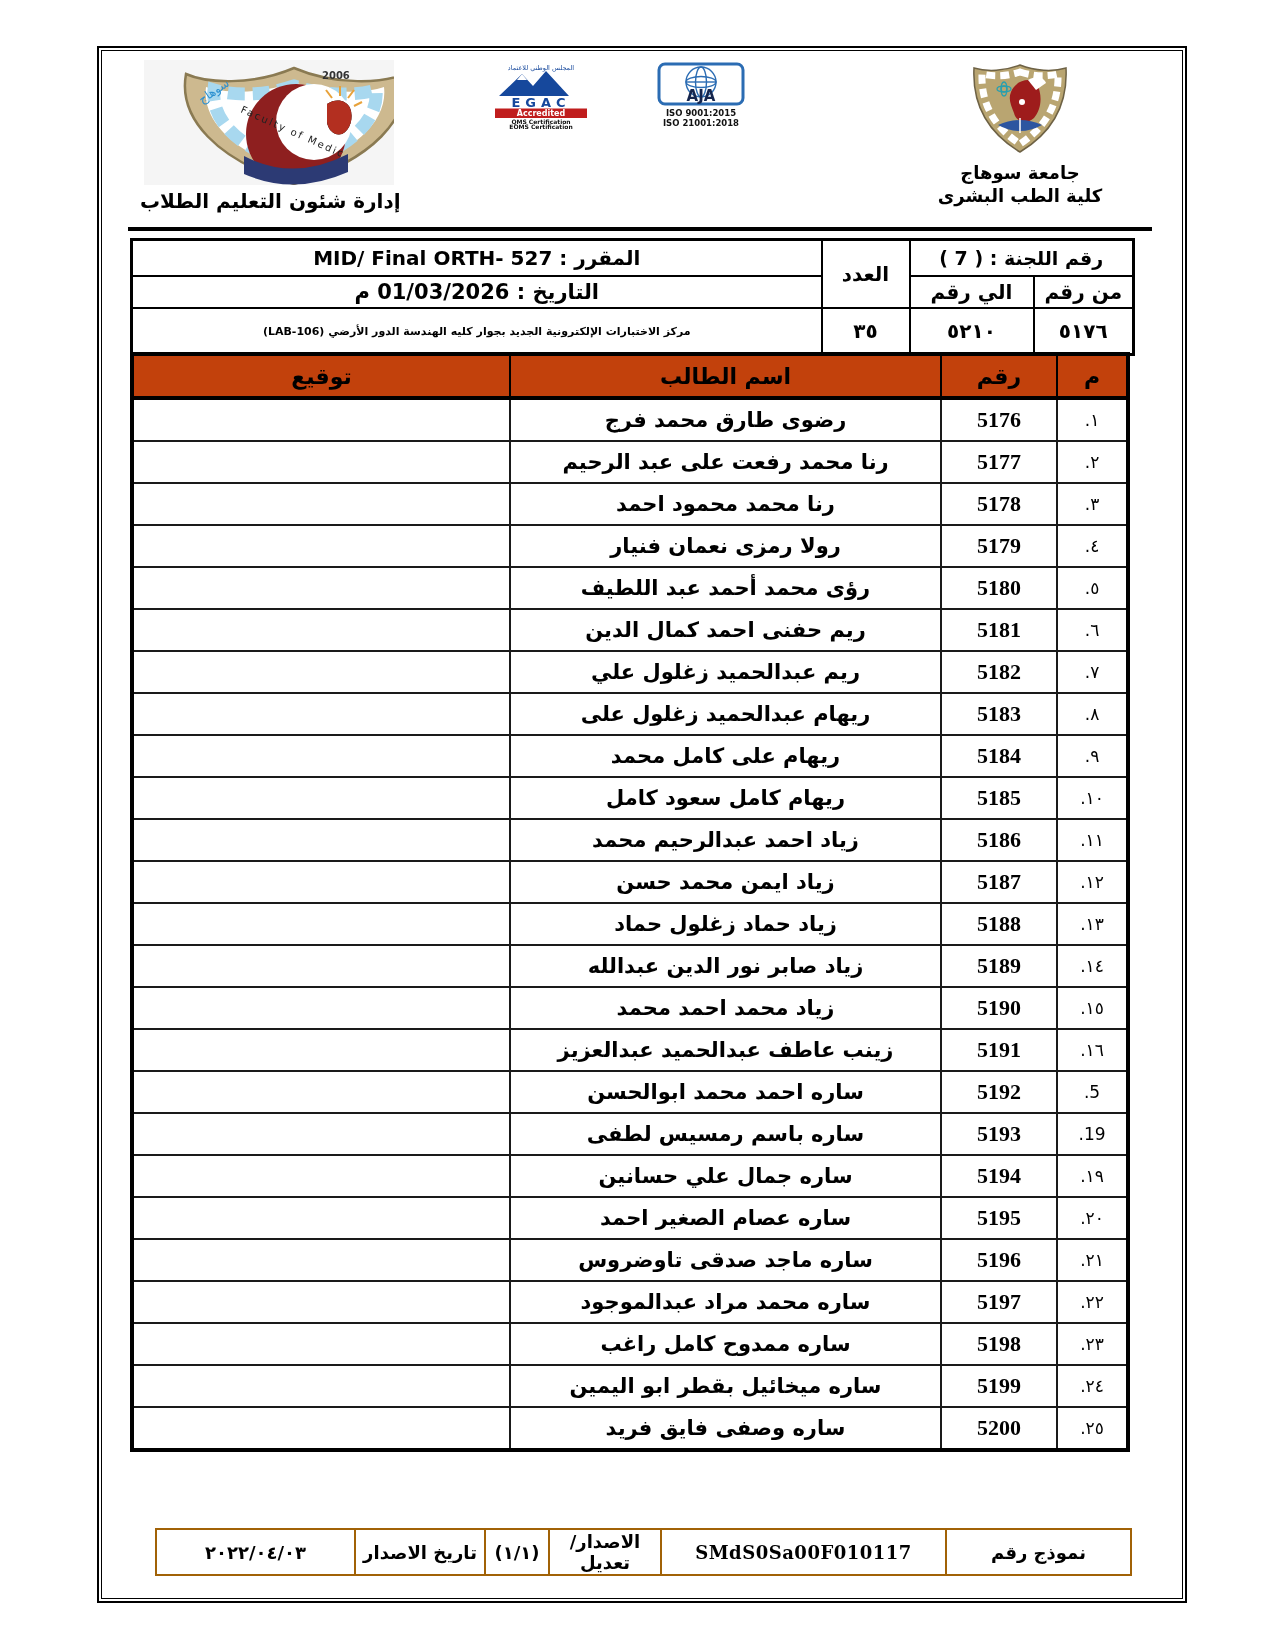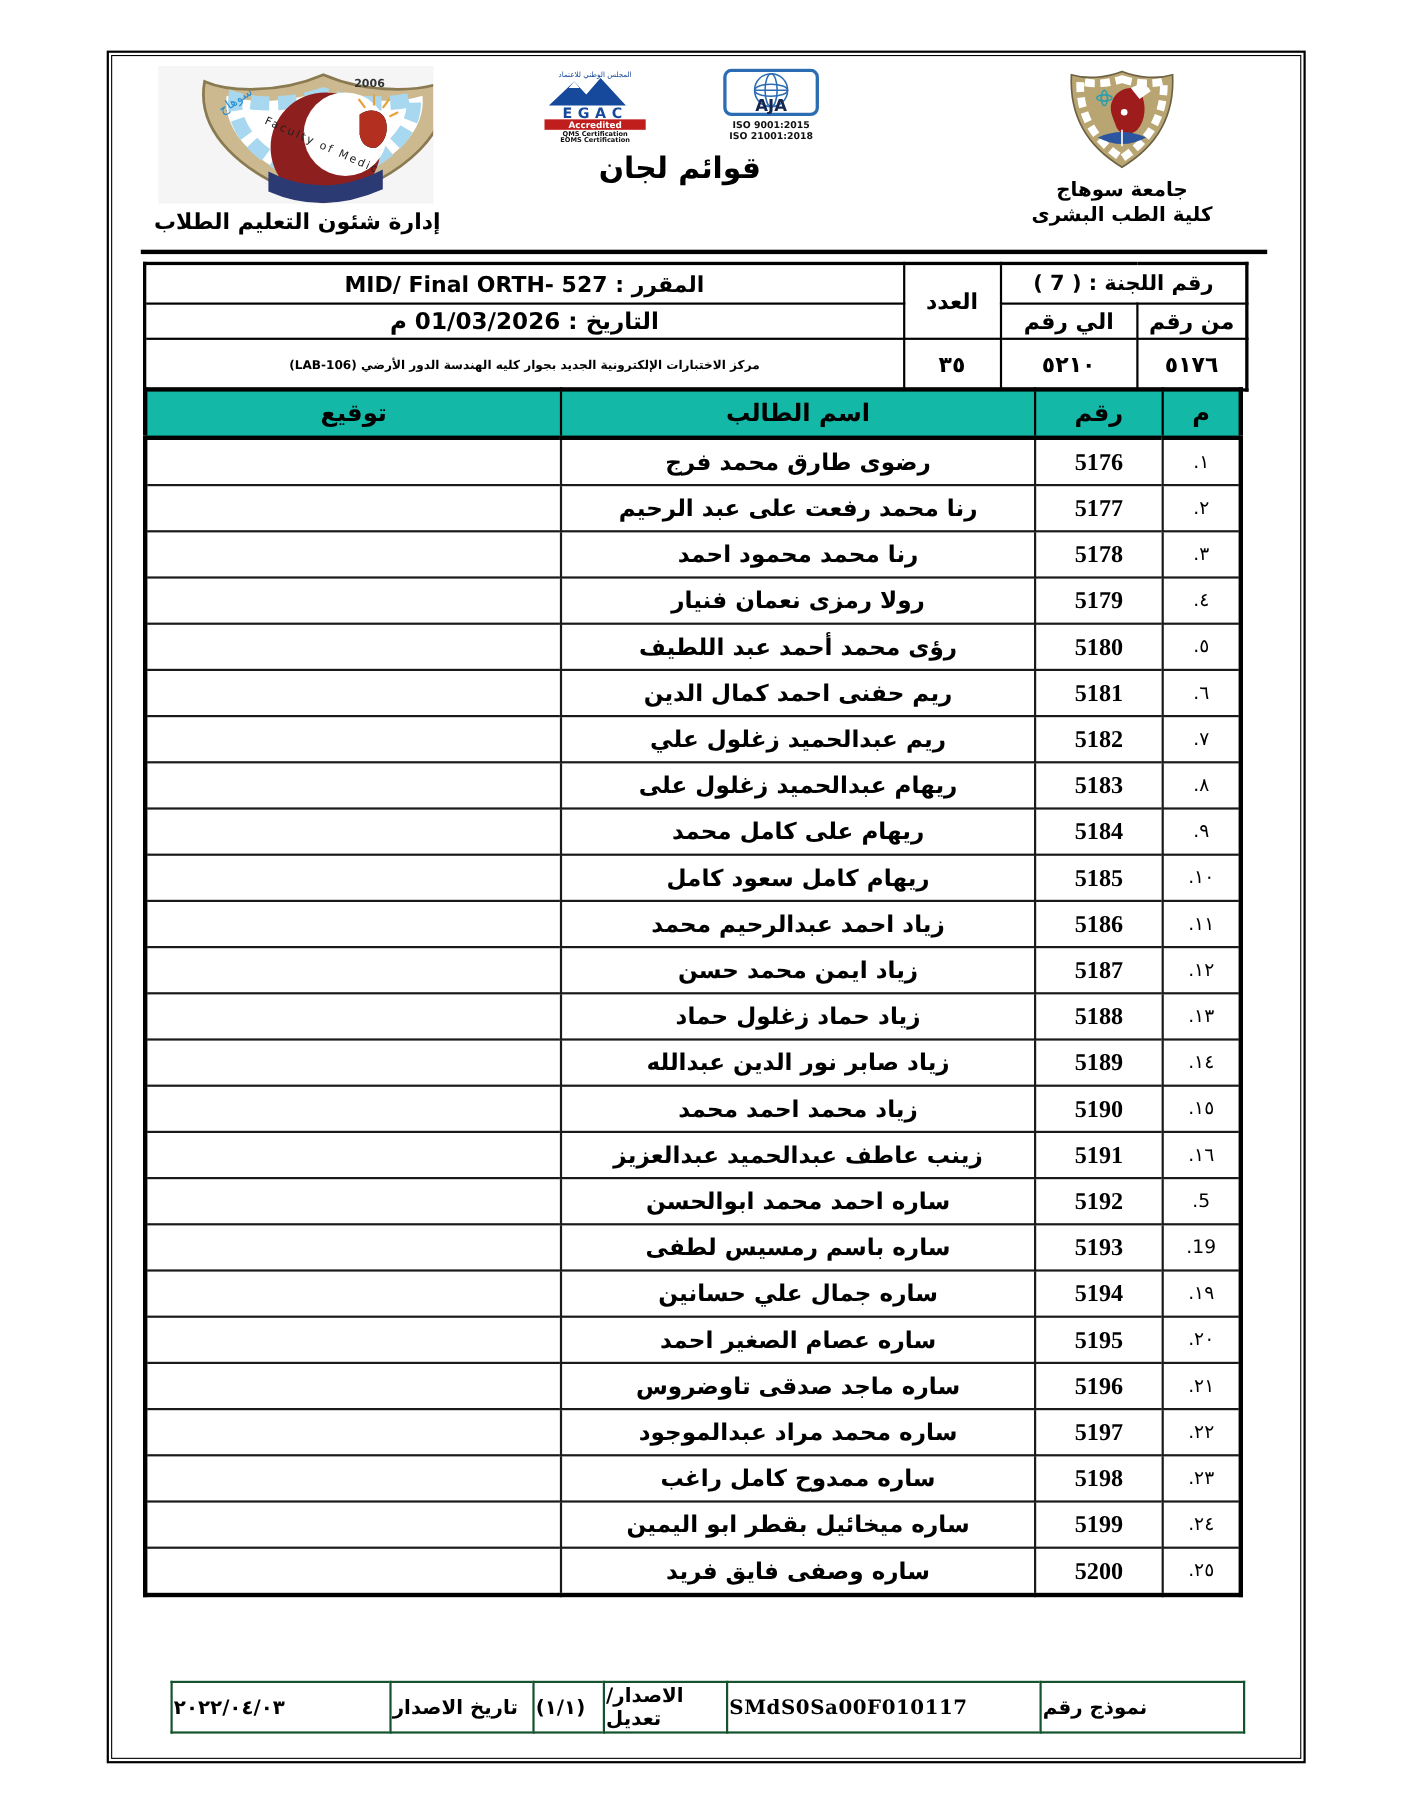--- a/index.html
+++ b/index.html
@@ -29,29 +29,29 @@
   .info-table td{border:2px solid #000;text-align:center;vertical-align:middle;padding:0 4px;}
   .i-committee{height:34px;font-size:19px;font-weight:bold;}
   .i-course{font-size:20px;font-weight:bold;}
   .i-count-label{font-size:20px;font-weight:bold;}
   .i-fromto{height:30px;font-size:20px;font-weight:bold;}
   .i-date{font-size:21px;font-weight:bold;}
   .i-values{height:44px;font-size:20px;font-weight:bold;vertical-align:top;padding-top:4px;}
   .i-location{font-size:11px;font-weight:bold;vertical-align:top;padding-top:4px;}
   
   .main-table{position:absolute;left:130px;top:352px;width:996px;border:4px solid #000;direction:rtl;}
-  .main-table th{background:#14b8a6;border:2px solid #000;border-bottom:4px solid #000;height:38px;
+  .main-table th{background:#c2410c;border:2px solid #000;border-bottom:4px solid #000;height:38px;
     font-size:22px;font-weight:bold;text-align:center;vertical-align:middle;}
   .main-table td{border:2px solid #1a1a1a;height:40px;text-align:center;vertical-align:middle;padding:0;}
   .c-serial{font-size:17px;direction:rtl;}
   .c-num{font-size:22px;font-weight:bold;font-family:Liberation Serif, serif;}
   .c-name{font-size:21px;font-weight:bold;}
   
   .footer-table{position:absolute;left:155px;top:1528px;width:975px;border:2px solid #000;direction:rtl;}
-  .footer-table td{border:2px solid #14532d;height:40px;text-align:left;vertical-align:middle;
+  .footer-table td{border:2px solid #a16207;height:40px;text-align:center;vertical-align:middle;
     font-size:18px;font-weight:bold;}
   .f-code{font-family:"DejaVu Serif","Liberation Serif",serif;font-size:18px;letter-spacing:.5px;}
   .f-date{font-size:17px;}
   svg text{font-family:"DejaVu Sans",sans-serif;}
 </style>
 </head>
 <body>
 
 <div class="page-frame">
   <div class="page-frame-inner"></div>
@@ -103,21 +103,20 @@
         <circle cx="70" cy="20" r="15"></circle>
         <ellipse cx="70" cy="20" rx="15" ry="5.5"></ellipse>
         <ellipse cx="70" cy="20" rx="5.5" ry="15"></ellipse>
         <line x1="55" y1="20" x2="85" y2="20"></line>
       </g>
       <text x="70" y="39" font-size="15" font-weight="bold" fill="#15254d" text-anchor="middle" font-family="DejaVu Serif, serif">AJA</text>
       <text x="70" y="54" font-size="8.5" font-weight="bold" fill="#111111" text-anchor="middle">ISO 9001:2015</text>
       <text x="70" y="64" font-size="8.5" font-weight="bold" fill="#111111" text-anchor="middle">ISO 21001:2018</text>
     </svg>
   </div>
-  <div class="doc-title">قوائم لجان</div>
 </div>
 
 <div class="header-right">
   <svg width="100" height="92" viewBox="0 0 100 92">
     <path d="M50 3 C 65 9 83 10 96 6 C 98 45 80 72 50 90 C 20 72 2 45 4 6 C 17 10 35 9 50 3 Z" fill="#b9a571" stroke="#6e6245" stroke-width="1.5"></path>
     <path d="M50 10 C 62 14 76 15 88 12 C 89 44 74 66 50 82 C 26 66 11 44 12 12 C 24 15 38 14 50 10 Z" fill="none" stroke="#ffffff" stroke-width="7" stroke-dasharray="9 5"></path>
     <g stroke="#2a9fae" stroke-width="1.3" fill="none">
       <circle cx="34" cy="27" r="3"></circle>
       <ellipse cx="34" cy="27" rx="7" ry="2.8"></ellipse>
       <ellipse cx="34" cy="27" rx="2.8" ry="7"></ellipse>

